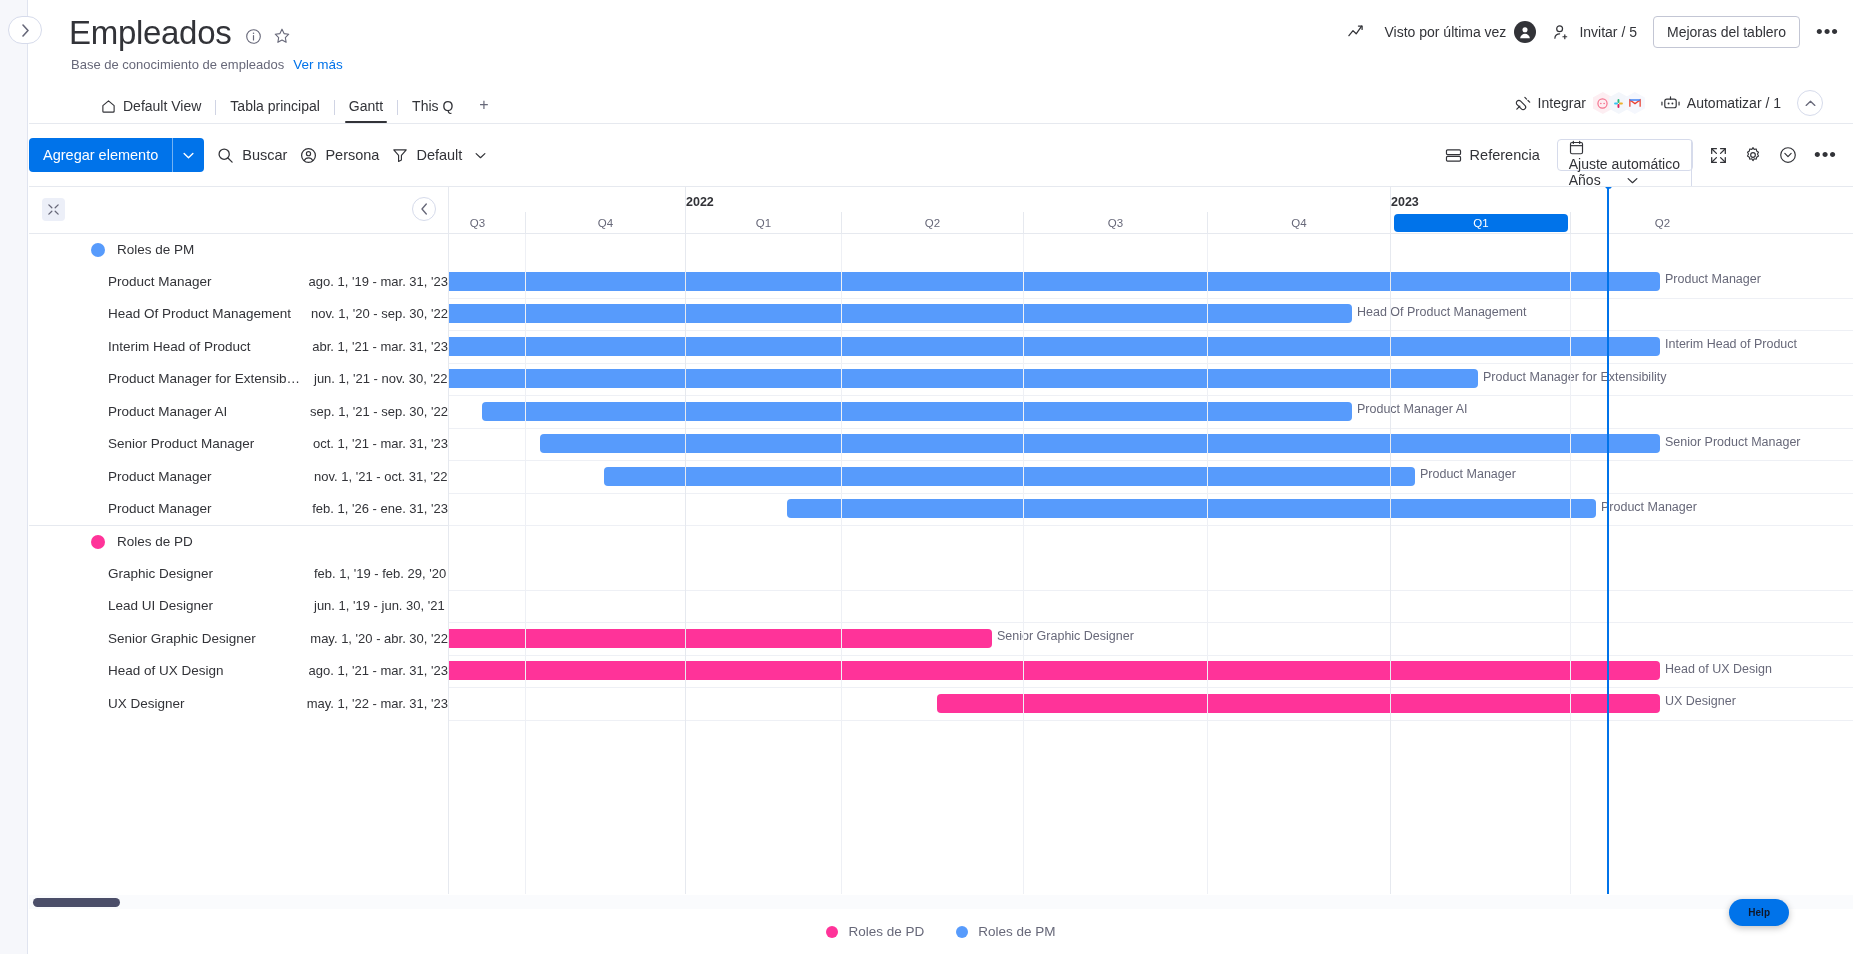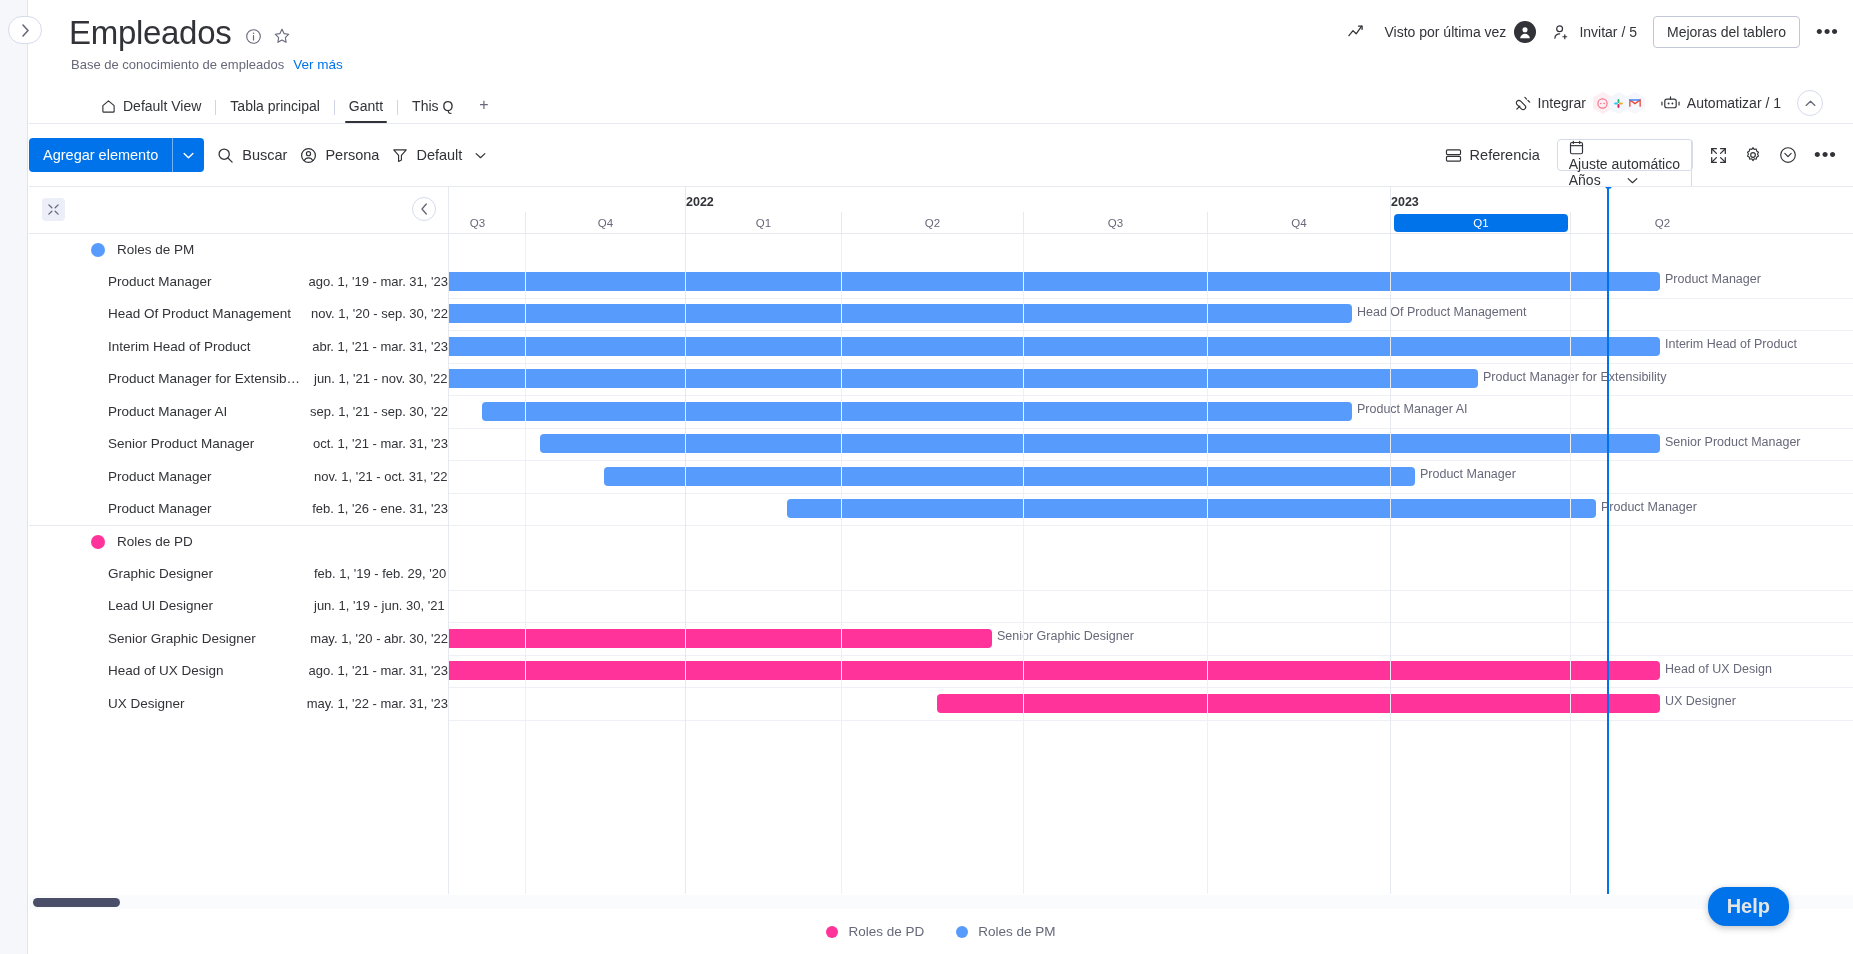--- a/index.html
+++ b/index.html
@@ -107,21 +107,21 @@
 
   
   .hscroll-track { position:absolute; left:29px; bottom:45px; right:0; height:14px; background:#fafbfd; }
   .hscroll-thumb { position:absolute; left:33px; bottom:47px; width:87px; height:9px; border-radius:5px; background:#4b4e69; cursor:pointer; }
 
   
   .legend { position:absolute; left:29px; bottom:0; right:0; height:45px; display:flex; align-items:center; justify-content:center; gap:32px; background:#fff; }
   .lg { display:flex; align-items:center; gap:10px; font-size:13.5px; color:#676879; }
   .lg-dot { width:12px; height:12px; border-radius:50%; }
 
-  .help-btn { position:absolute; right:64px; bottom:28px; background:#0073ea; color:#e5e5e5; font-size:20px; font-weight:700;
+  .help-btn { position:absolute; right:64px; bottom:28px; background:#0073ea; color:#0f172a; font-size:10px; font-weight:700;
               padding:8px 19px; border-radius:18px; box-shadow:0 2px 7px rgba(0,0,0,.25); cursor:pointer; }
 </style>
 </head>
 <body>
 
 <div id="app">
 
   <div class="rail"></div>
   <div class="rail-toggle">
     <svg width="9" height="13" viewBox="0 0 9 13" fill="none">

